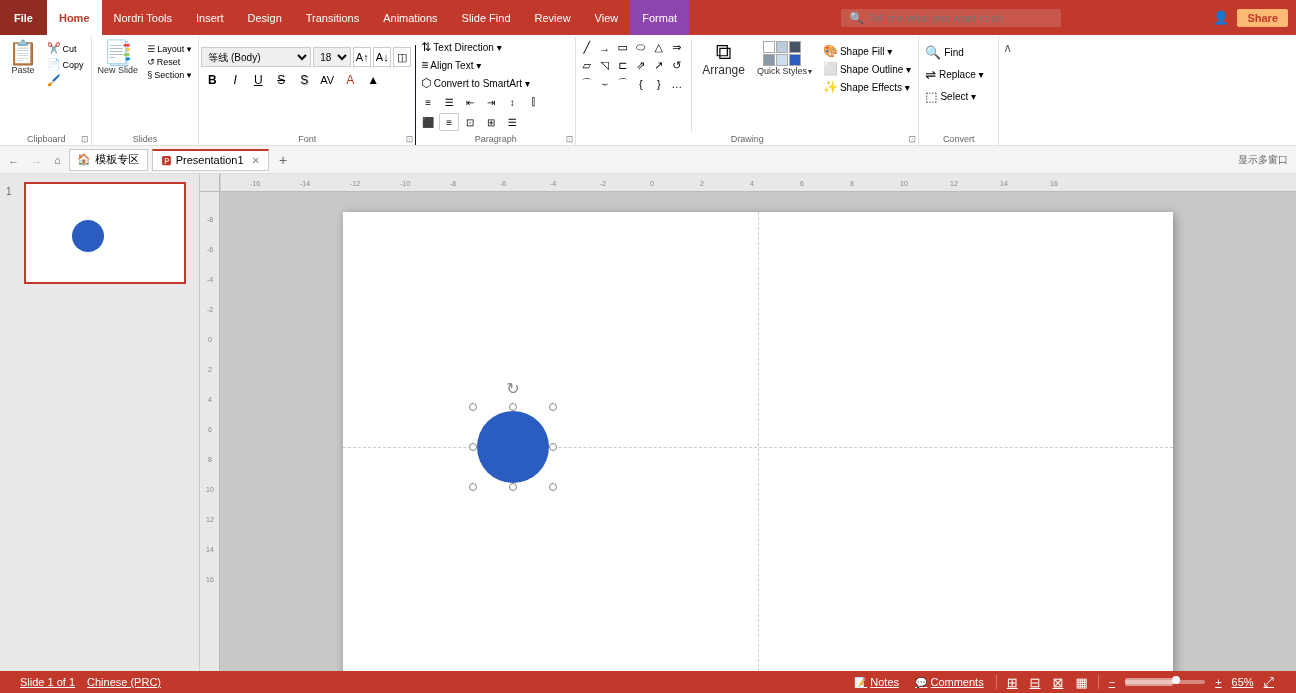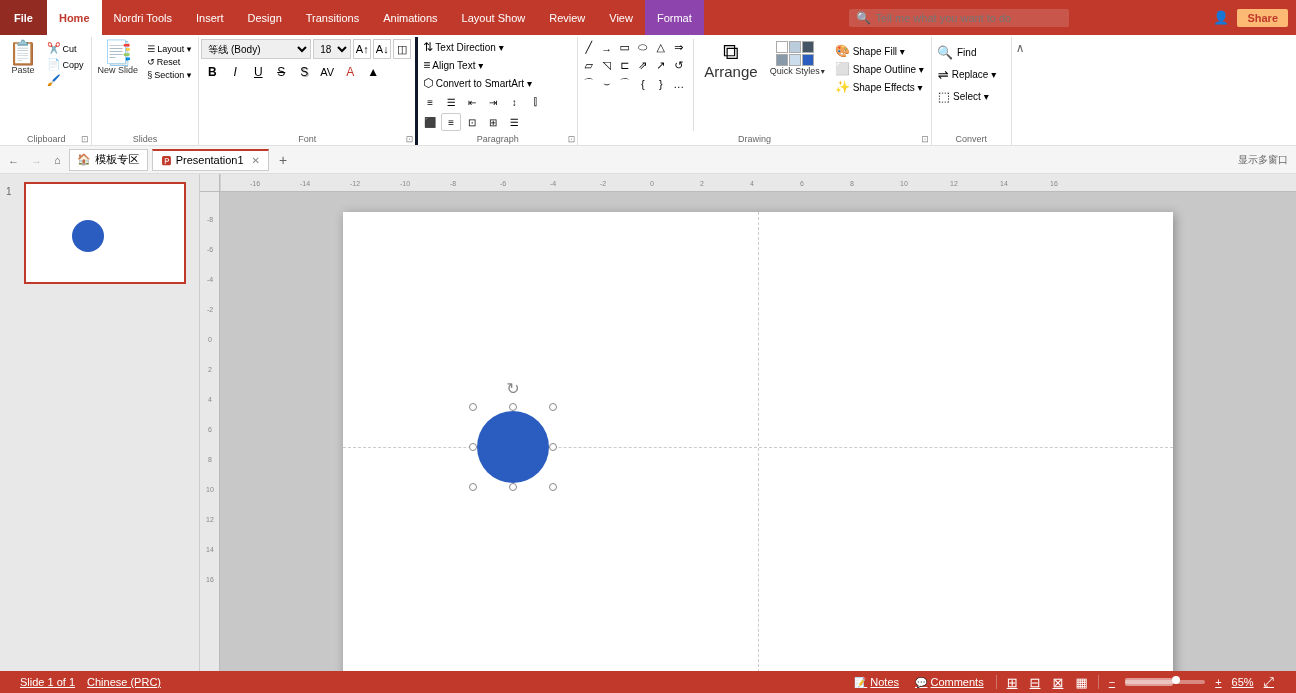--- a/index.html
+++ b/index.html
@@ -11,21 +11,21 @@
 <div style="display:flex; flex-direction:column; width:1296px; height:693px; background:#f0f0f0;">
 
   <div style="display:flex; align-items:stretch; background:#c0392b; height:35px;">
     <div style="background:#922b21; color:white; padding:12px 14px; display:flex; align-items:center; font-size:11px; cursor:pointer; font-weight:600;">File</div>
     <div style="background:white; color:#c0392b; padding:0 12px; display:flex; align-items:center; font-size:11px; cursor:pointer; font-weight:600;">Home</div>
     <div style="color:white; padding:0 12px; display:flex; align-items:center; font-size:11px; cursor:pointer;">Nordri Tools</div>
     <div style="color:white; padding:0 12px; display:flex; align-items:center; font-size:11px; cursor:pointer;">Insert</div>
     <div style="color:white; padding:0 12px; display:flex; align-items:center; font-size:11px; cursor:pointer;">Design</div>
     <div style="color:white; padding:0 12px; display:flex; align-items:center; font-size:11px; cursor:pointer;">Transitions</div>
     <div style="color:white; padding:0 12px; display:flex; align-items:center; font-size:11px; cursor:pointer;">Animations</div>
-    <div style="color:white; padding:0 12px; display:flex; align-items:center; font-size:11px; cursor:pointer;">Layout Show</div>
+    <div style="color:white; padding:0 12px; display:flex; align-items:center; font-size:11px; cursor:pointer;">Slide Find</div>
     <div style="color:white; padding:0 12px; display:flex; align-items:center; font-size:11px; cursor:pointer;">Review</div>
     <div style="color:white; padding:0 12px; display:flex; align-items:center; font-size:11px; cursor:pointer;">View</div>
     <div style="background:#8e44ad; color:white; padding:0 12px; display:flex; align-items:center; font-size:11px; cursor:pointer;">Format</div>
     <div style="flex:1; display:flex; align-items:center; justify-content:center;">
       <div style="display:flex; align-items:center; background:rgba(255,255,255,0.15); border-radius:2px; padding:2px 8px; gap:4px; min-width:220px;">
         <span style="color:white; font-size:12px;">🔍</span>
         <input style="background: transparent; border: none; outline: none; color: white; font-size: 11px; width: 160px;" placeholder="Tell me what you want to do">
       </div>
     </div>
     <div style="display:flex; align-items:center; gap:8px; padding-right:8px;">
@@ -78,21 +78,21 @@
             </div>
             <div style="display:flex; align-items:center; gap:2px; cursor:pointer; padding:1px 3px; border-radius:2px; font-size:9px;">
               <span>§</span>
                 <span>Section ▾</span>
             </div>
           </div>
         </div>
         <div style="font-size:9px; color:#666; text-align:center; position:absolute; bottom:1px; left:0; right:0;">Slides</div>
       </div>
 
-      <div style="display:flex; flex-direction:column; border-right:3px solid #0f172a; padding:2px 4px 14px 2px; position:relative; min-width:170px;">
+      <div style="display:flex; flex-direction:column; border-right:1px solid #0f172a; padding:2px 4px 14px 2px; position:relative; min-width:170px;margin-top:8px;">
         <div style="display:flex; flex-direction:column; gap:2px; flex:1;">
           <div style="display:flex; align-items:center; gap:2px;">
             <select style="width:110px; font-size:10px; border:1px solid #ccc; padding:1px 2px; height:20px;">
               <option>等线 (Body)</option>
             </select>
             <select style="width:38px; font-size:10px; border:1px solid #ccc; padding:1px 2px; height:20px;">
               <option>18</option>
             </select>
             <button style="width:18px; height:20px; font-size:11px; border:1px solid #ccc; background:white; cursor:pointer;">A↑</button>
             <button style="width:18px; height:20px; font-size:11px; border:1px solid #ccc; background:white; cursor:pointer;">A↓</button>
@@ -184,21 +184,21 @@
               <div style="width:17px; height:17px; display:flex; align-items:center; justify-content:center; cursor:pointer; font-size:11px;">⌒</div>
               <div style="width:17px; height:17px; display:flex; align-items:center; justify-content:center; cursor:pointer; font-size:11px;">{</div>
               <div style="width:17px; height:17px; display:flex; align-items:center; justify-content:center; cursor:pointer; font-size:11px;">}</div>
               <div style="width:17px; height:17px; display:flex; align-items:center; justify-content:center; cursor:pointer; font-size:11px;">…</div>
             </div>
           </div>
           <div style="width:1px; background:#ddd; align-self:stretch; margin:0 2px;"></div>
 
           <div style="display:flex; flex-direction:column; align-items:center; cursor:pointer; padding:2px 4px; border-radius:2px; min-width:36px;">
             <div style="font-size:22px; line-height:1;">⧉</div>
-            <div style="font-size:15px; color:#333; white-space:nowrap;">Arrange</div>
+            <div style="font-size:12px; color:#333; white-space:nowrap;">Arrange</div>
           </div>
 
           <div style="display:flex; flex-direction:column; align-items:center; cursor:pointer; padding:2px 4px; border-radius:2px; min-width:40px;">
             <div style="display:flex; flex-wrap:wrap; gap:1px; width:42px;">
               <div style="width:12px; height:12px; background:#fff; border:1px solid #aaa;"></div>
               <div style="width:12px; height:12px; background:#bcd; border:1px solid #aaa;"></div>
               <div style="width:12px; height:12px; background:#456; border:1px solid #aaa;"></div>
               <div style="width:12px; height:12px; background:#89a; border:1px solid #aaa;"></div>
               <div style="width:12px; height:12px; background:#cde; border:1px solid #aaa;"></div>
               <div style="width:12px; height:12px; background:#2a5dbf; border:1px solid #aaa;"></div>

